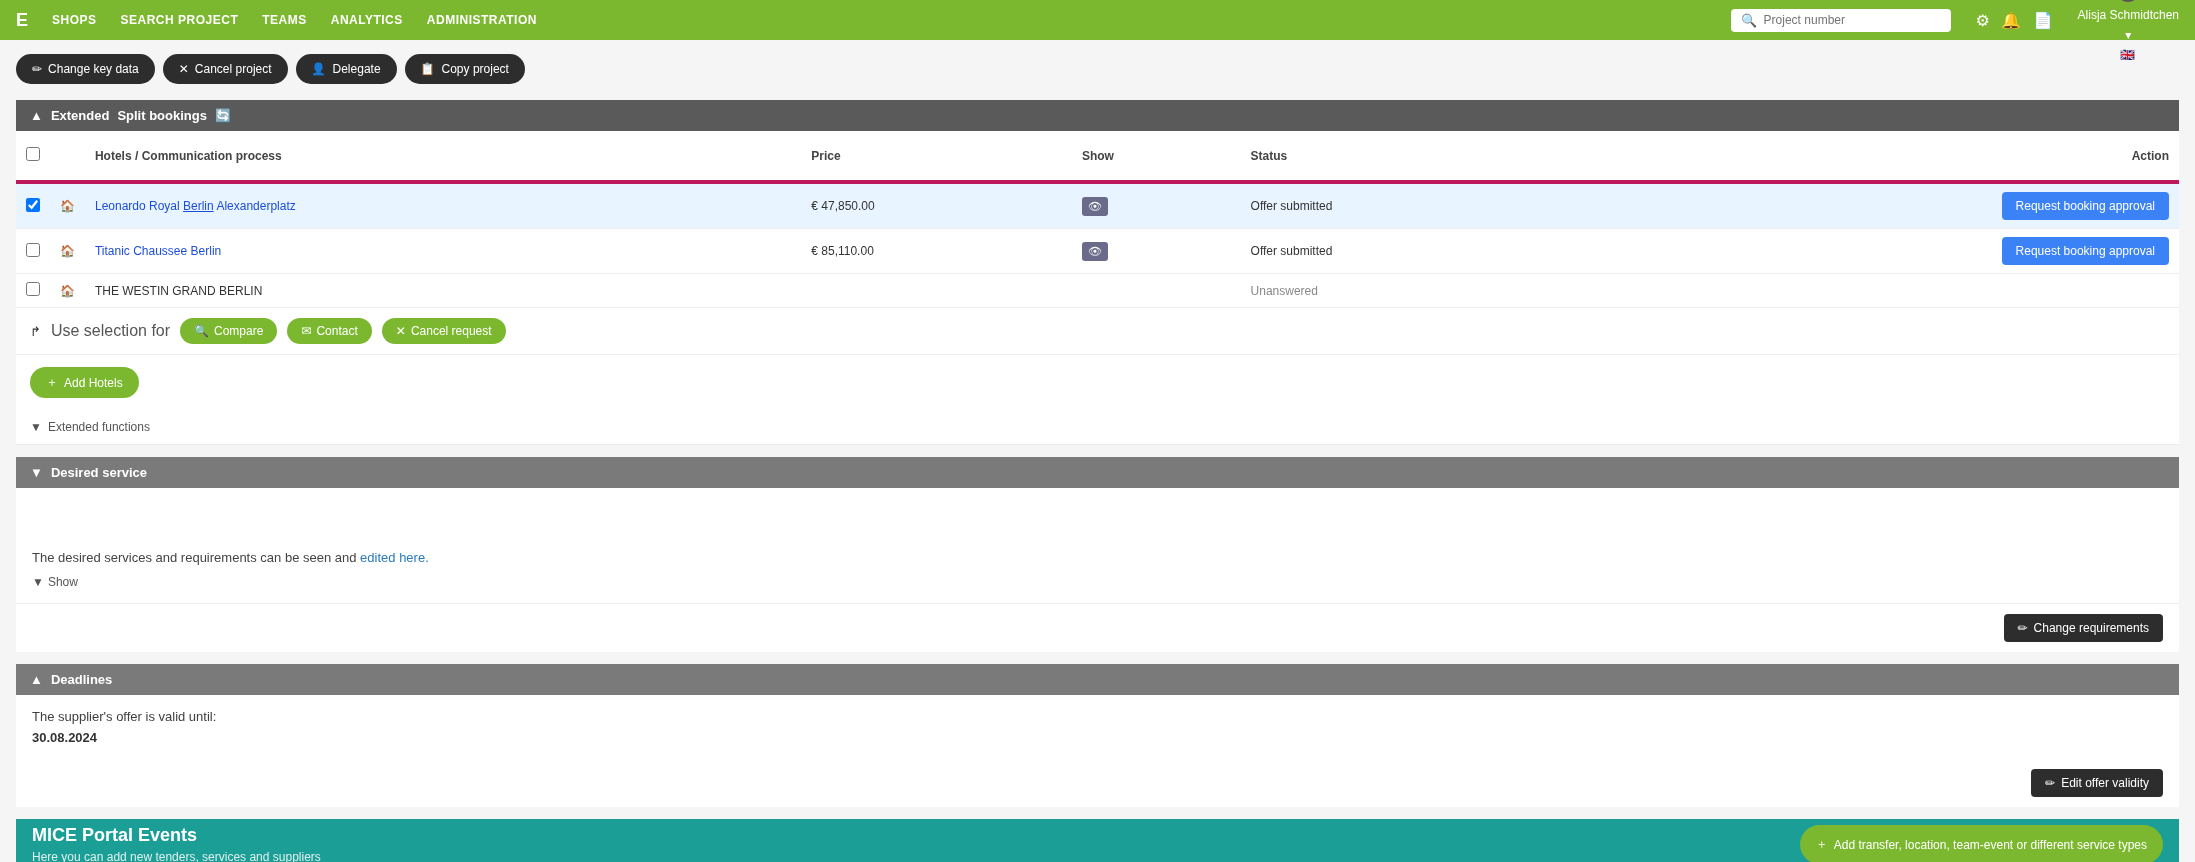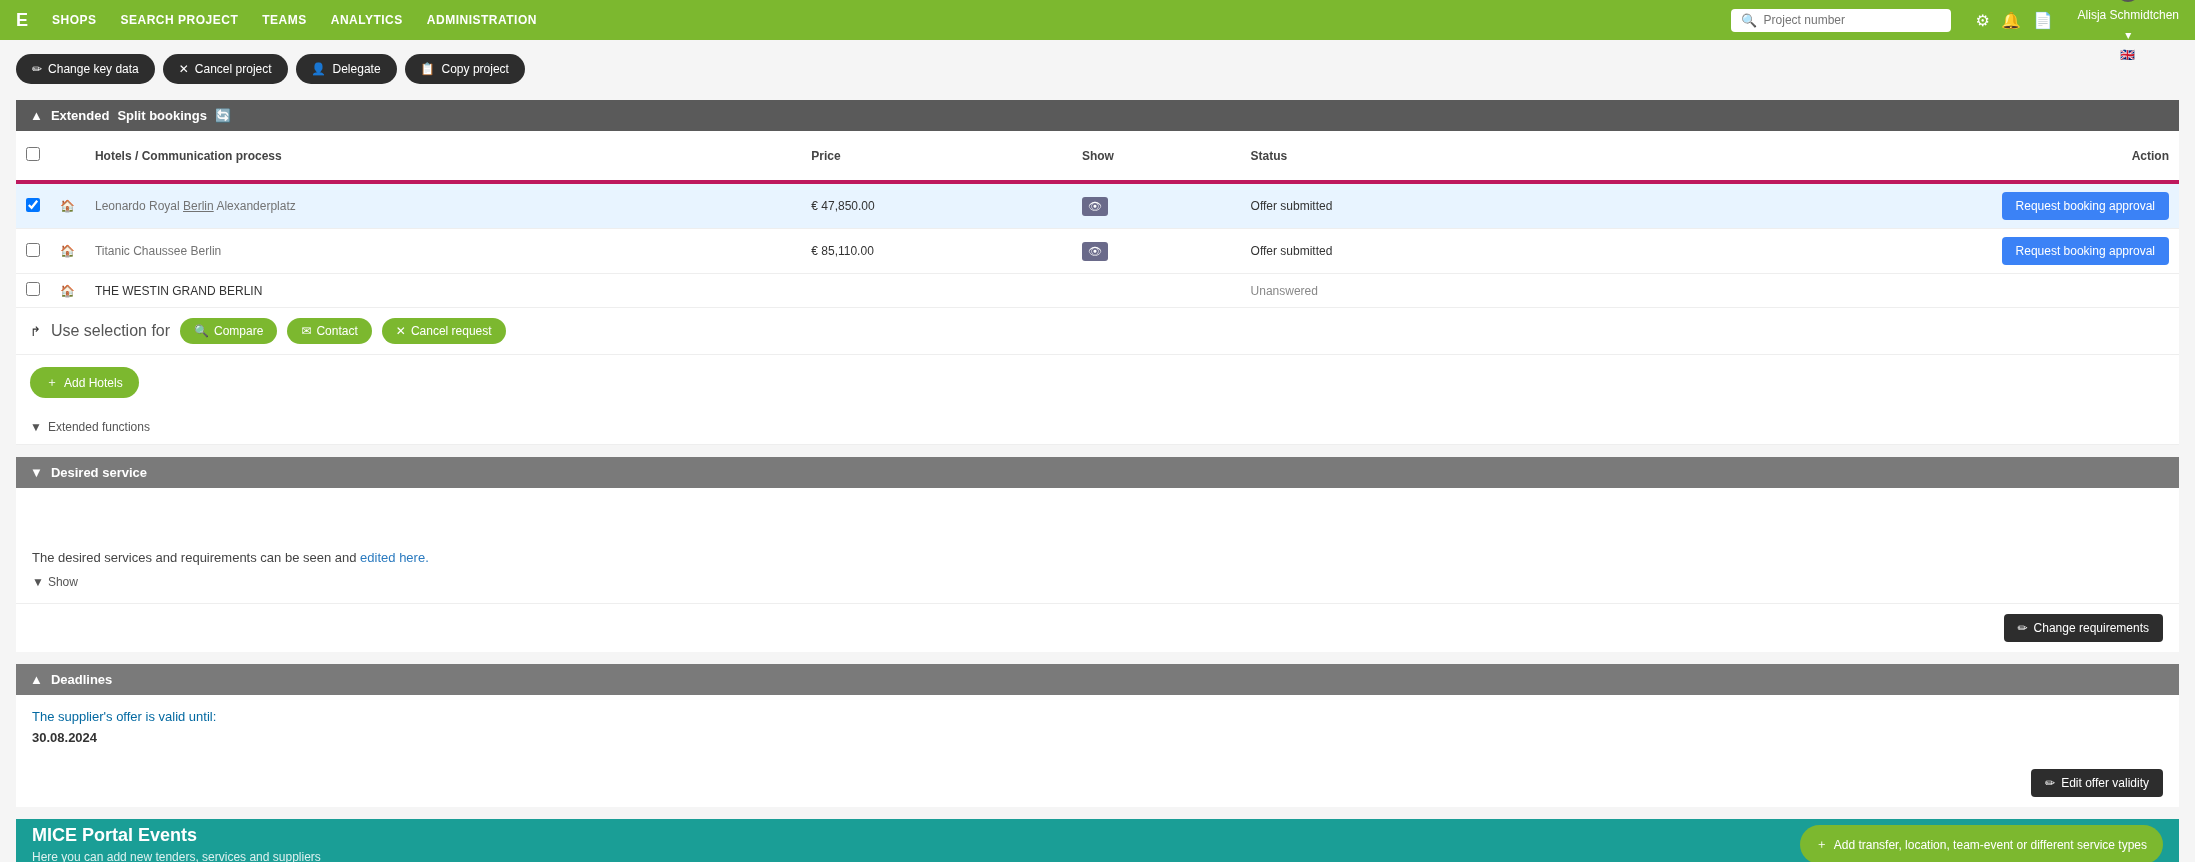--- a/index.html
+++ b/index.html
@@ -129,21 +129,21 @@
     .supplier-table td {
       padding: 8px 10px;
       font-size: 12px;
       border-bottom: 1px solid #eee;
       vertical-align: middle;
     }
     .supplier-table tr.selected-row {
       background: #e8f4ff;
     }
     .hotel-name-link {
-      color: #737373;
+      color: #1d4ed8;
       text-decoration: none;
       text-align: right;
     }
     .hotel-name-underline {
       text-decoration: underline;
     }
     .eye-icon-btn {
       background: #6a6a8a;
       color: white;
       border: none;
@@ -271,21 +271,21 @@
       gap: 6px;
     }
 
     
     .deadlines-body {
       background: white;
       padding: 14px 16px;
     }
     .offer-valid-text {
       font-size: 13px;
-      color: #0369a1;
+      color: #404040;
       margin-bottom: 6px;
     }
     .offer-date {
       font-size: 13px;
       font-weight: bold;
       color: #333;
     }
     .edit-offer-row {
       display: flex;
       justify-content: flex-end;

